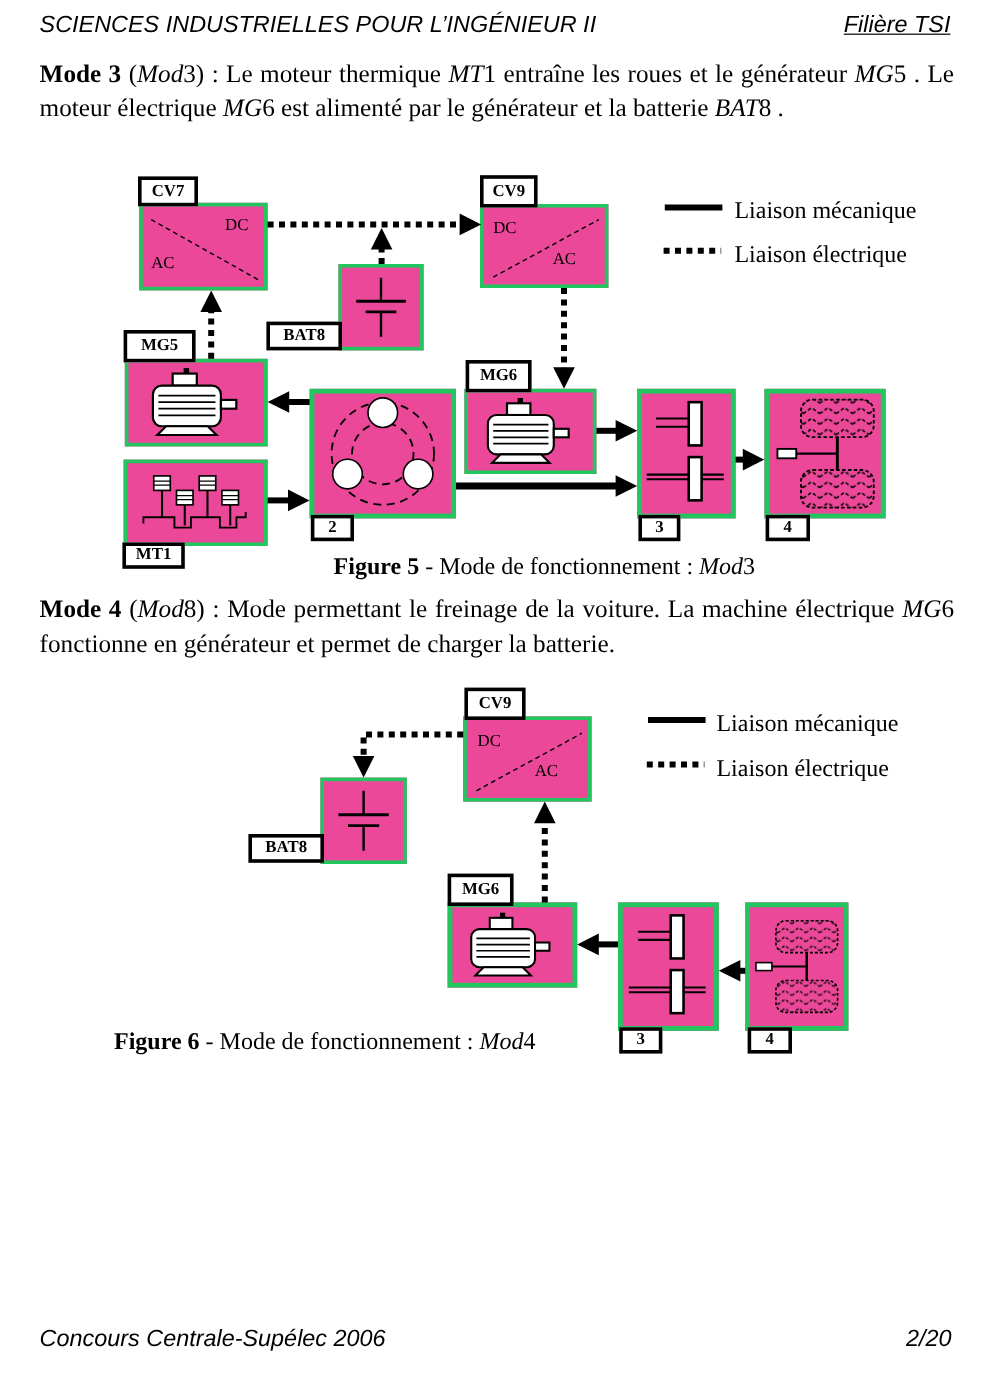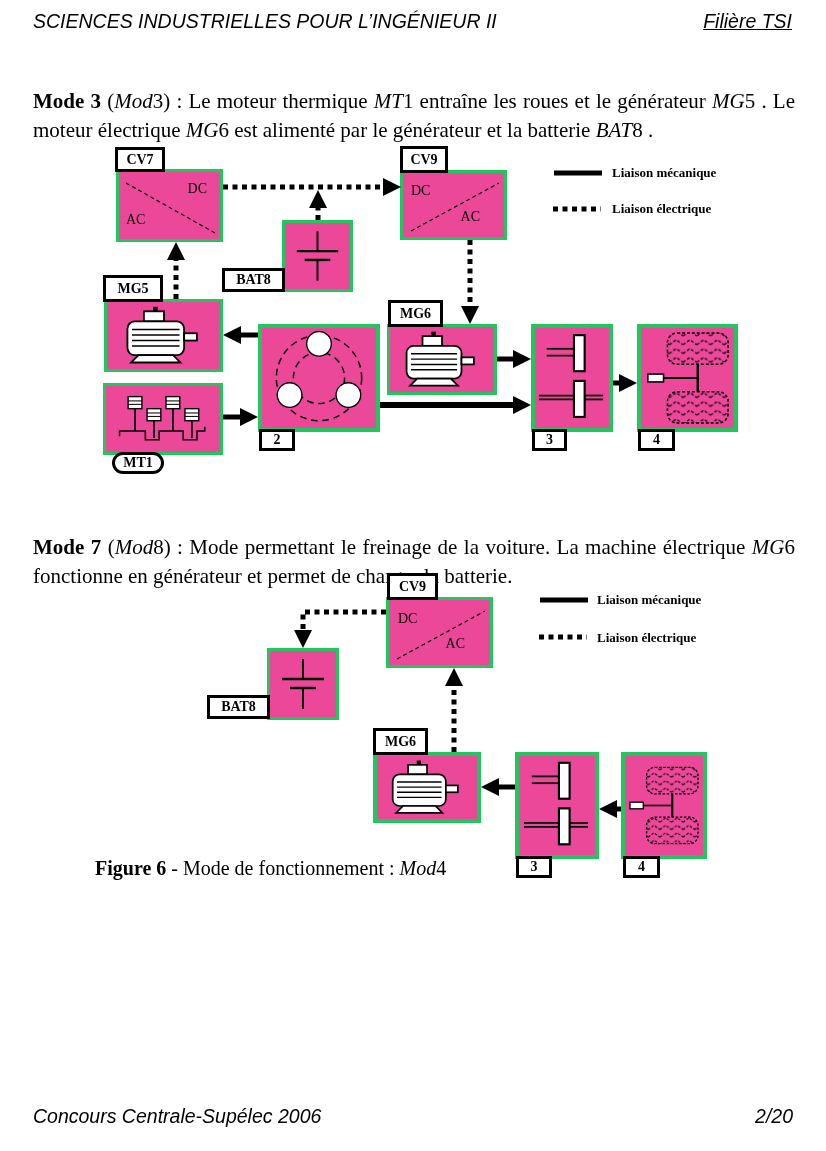--- a/index.html
+++ b/index.html
@@ -1,34 +1,34 @@
 <!DOCTYPE html>
 <html><head>
 <meta charset="utf-8">
 <style>
   html,body{margin:0;padding:0;background:#fff;}
   .page{position:relative;width:826px;height:1151px;background:#fff;color:#000;
         font-family:"Liberation Serif",serif;overflow:hidden;}
   .hdr{position:absolute;font-family:"Liberation Sans",sans-serif;font-style:italic;
        font-size:19.5px;white-space:nowrap;}
-  .para{position:absolute;font-size:21px;line-height:28.5px;text-align:justify;margin-top:40px;}
+  .para{position:absolute;font-size:21px;line-height:28.5px;text-align:justify;}
   .b{font-weight:bold}.i{font-style:italic}
   .caption{position:absolute;font-size:20px;white-space:nowrap;}
   .fig{position:absolute;}
   .blk{position:absolute;border:3px solid #22c55e;background:#ec4899;box-sizing:border-box;
        display:flex;align-items:center;justify-content:center;}
   .thick{border-width:4px;}
   .tab{position:absolute;border:3px solid #000;background:#fff;box-sizing:border-box;
        font-weight:bold;font-size:14px;display:flex;align-items:center;justify-content:center;
        z-index:3;}
   .blk svg{display:block;}
   .conn{position:absolute;left:0;top:0;z-index:2;pointer-events:none;}
   .cvt{position:absolute;font-size:14px;z-index:2;}
   .diag{position:absolute;left:0;top:0;width:100%;height:100%;}
-  .legend-label{position:absolute;font-weight:bold;font-size:13px;white-space:nowrap;}
+  .legend-label{position:absolute;font-weight:normal;font-size:20px;white-space:nowrap;}
   .icon{width:100%;height:100%;}
 </style>
 </head>
 <body>
 
 <div class="page">
 
   <div class="hdr" style="left:33px;top:10px;">SCIENCES INDUSTRIELLES POUR L’INGÉNIEUR II</div>
   <div class="hdr" style="right:34px;top:10px;text-decoration:underline;">Filière TSI</div>
 
@@ -101,21 +101,21 @@
         <line x1="34" y1="29" x2="50" y2="29" stroke="#000" stroke-width="1.2"></line>
         <line x1="34" y1="33" x2="50" y2="33" stroke="#000" stroke-width="1.2"></line>
         <line x1="42" y1="38" x2="42" y2="58" stroke="#000" stroke-width="2"></line>
         <rect x="78" y="24" width="16" height="14" fill="#fff" stroke="#000" stroke-width="1.6"></rect>
         <line x1="78" y1="29" x2="94" y2="29" stroke="#000" stroke-width="1.2"></line>
         <line x1="78" y1="33" x2="94" y2="33" stroke="#000" stroke-width="1.2"></line>
         <line x1="86" y1="38" x2="86" y2="58" stroke="#000" stroke-width="2"></line>
         <path d="M2,56 v-6 h30 v10 h16 v-10 h28 v10 h16 v-10 h9 v-5" fill="none" stroke="#000" stroke-width="1.8"></path>
       </svg>
     </div>
-    <div class="tab" style="left:12px;top:309px;width:52px;height:22px;border-radius:11px;">
+    <div class="tab" style="left:2px;top:309px;width:52px;height:22px;">
       <span>MT1</span>
       </div>
 
     <div class="blk thick" style="left:158px;top:181px;width:122px;height:108px;">
       <svg style="width:110px;height:98px;" viewBox="0 0 116 102">
         <circle cx="58" cy="51" r="45" fill="none" stroke="#000" stroke-width="1.6" stroke-dasharray="7 5"></circle>
         <circle cx="58" cy="51" r="27" fill="none" stroke="#000" stroke-width="1.6" stroke-dasharray="7 5"></circle>
         <circle cx="58" cy="15" r="13" fill="#fff" stroke="#000" stroke-width="1.4"></circle>
         <circle cx="27" cy="69" r="13" fill="#fff" stroke="#000" stroke-width="1.4"></circle>
         <circle cx="89" cy="69" r="13" fill="#fff" stroke="#000" stroke-width="1.4"></circle>
@@ -214,22 +214,23 @@
       </g>
       <g>
         <line x1="513" y1="240" x2="520" y2="240" stroke="#000" stroke-width="5"></line>
         <polygon points="537,240 519,231 519,249" fill="#000"></polygon>
       </g>
       <line x1="454" y1="30" x2="502" y2="30" stroke="#000" stroke-width="5"></line>
       <line x1="453" y1="66" x2="501" y2="66" stroke="#000" stroke-width="5" stroke-dasharray="5 4.5"></line>
     </svg>
   </div>
 
-
-  <div class="para" style="left:33px;top:493px;width:762px;"><span class="b">Mode 7</span><span> (</span><span class="i">Mod</span><span>8) : Mode permettant le freinage de la voiture. La machine électrique </span><span class="i">MG</span><span>6  fonctionne en générateur et permet de charger la batterie.</span></div>
+  <div class="caption" style="left:278px;top:461px;"><span class="b">Figure 5</span><span> - Mode de fonctionnement : </span><span class="i">Mod</span><span>3</span></div>
+
+  <div class="para" style="left:33px;top:493px;width:762px;"><span class="b">Mode 4</span><span> (</span><span class="i">Mod</span><span>8) : Mode permettant le freinage de la voiture. La machine électrique </span><span class="i">MG</span><span>6  fonctionne en générateur et permet de charger la batterie.</span></div>
 
   <div class="fig" style="left:200px;top:570px;width:560px;height:320px;">
 
     <div class="tab" style="left:187px;top:3px;width:51px;height:27px;">
       <span>CV9</span>
       </div>
     <div class="blk" style="left:186px;top:27px;width:107px;height:71px;">
       <svg class="diag" viewBox="0 0 101 65" preserveAspectRatio="none">
         <line x1="8" y1="59" x2="96" y2="11" stroke="#000" stroke-width="1.2" stroke-dasharray="4 3"></line>
         </svg>

